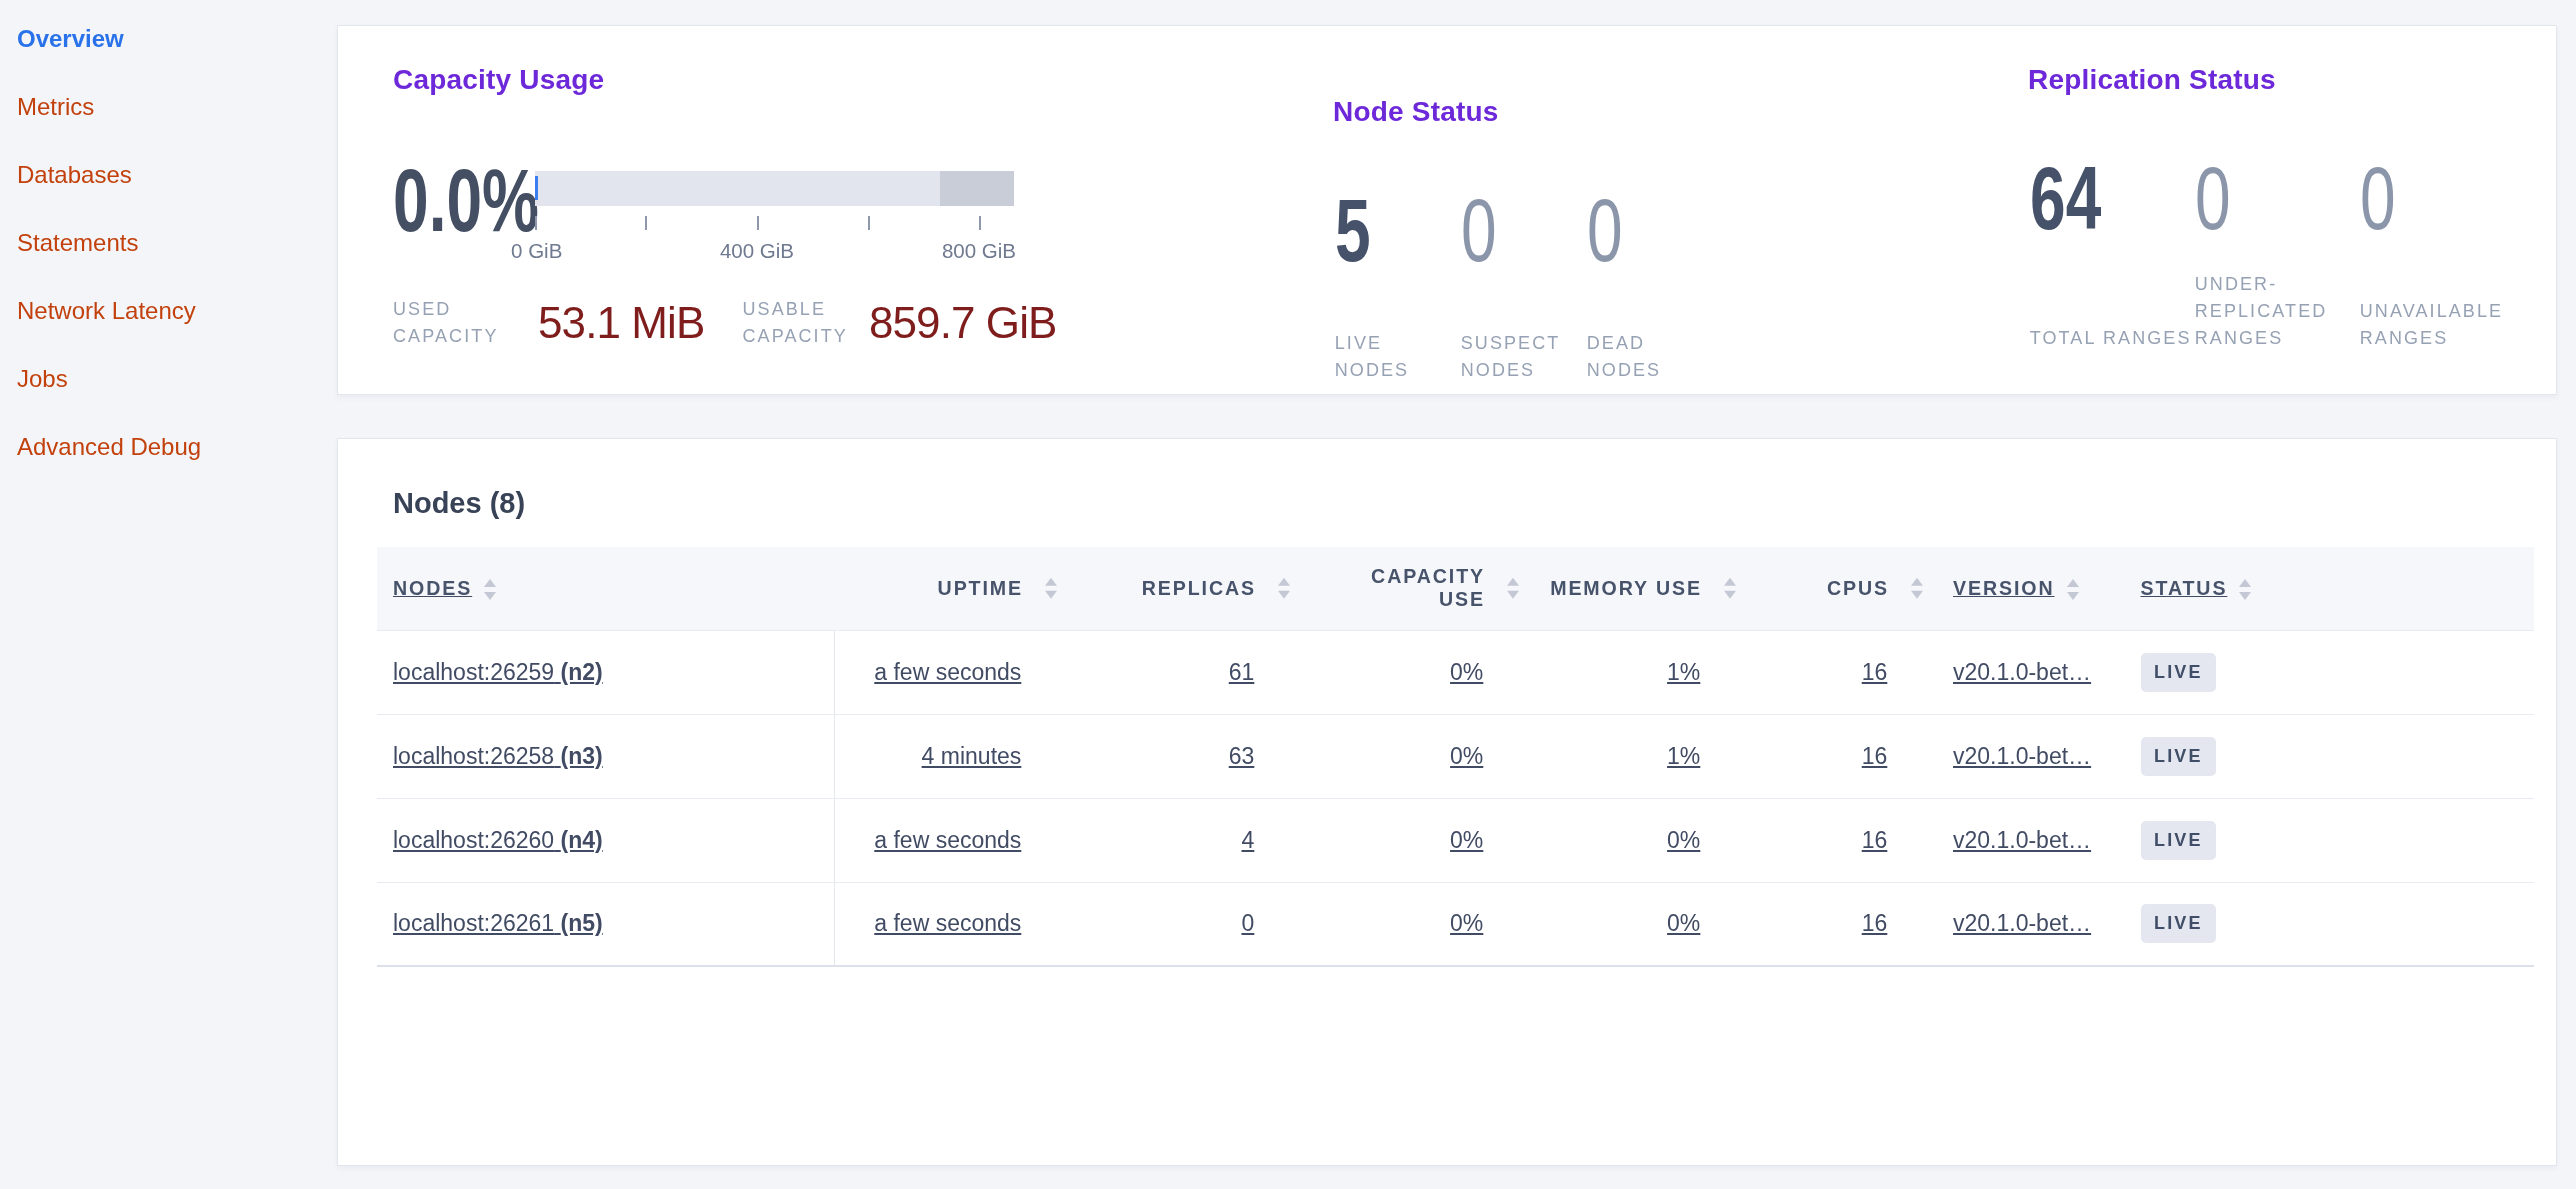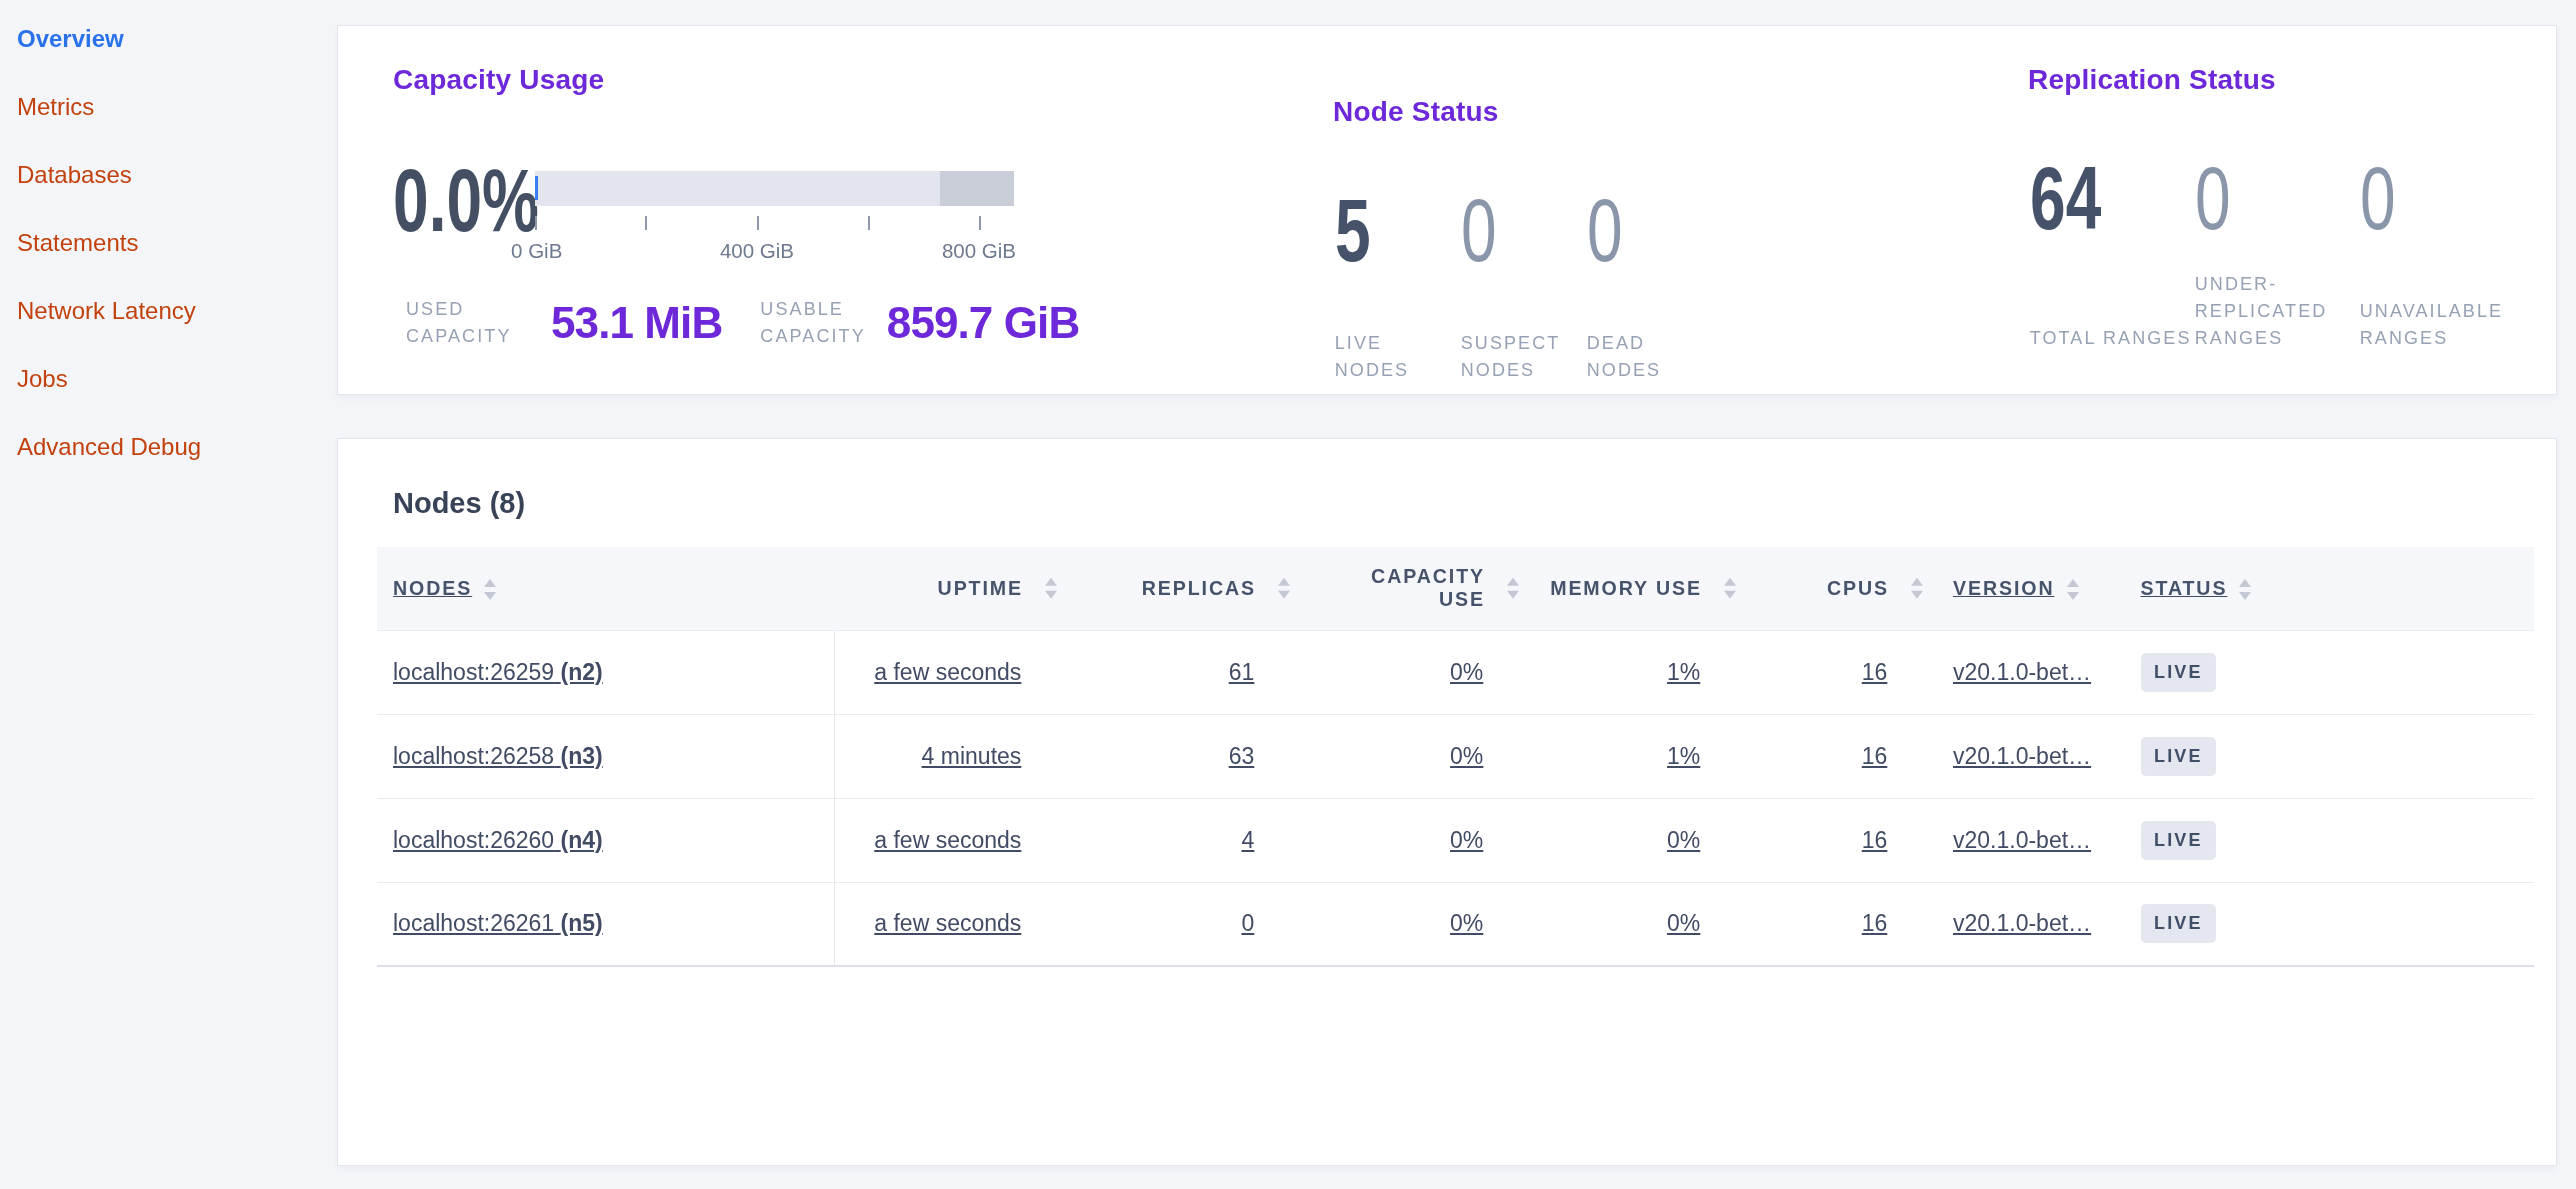--- a/index.html
+++ b/index.html
@@ -46,26 +46,26 @@
   .gauge-used  { position:absolute; left:0; top:5.1px; width:2.6px; height:24px; background:#3b7df0; }
   .gauge-dark  { position:absolute; left:84.6%; right:0; top:0; height:35px; background:#c9cdd8; }
   .tick { position:absolute; top:45px; width:1.7px; height:13.6px; background:#8f97ab; }
   .t0{left:0;} .t1{left:110px;} .t2{left:222px;} .t3{left:333px;} .t4{left:444px;}
   .gauge-lbl {
     position:absolute; top:68px; transform:translateX(-50%);
     font-size:20.5px; color:#6f7a90; white-space:nowrap;
   }
   .gl0{left:1.7px;} .gl1{left:222px;} .gl2{left:444px;}
 
-  .cap-stats { position:absolute; left:13px; top:232px; display:flex; align-items:center; }
+  .cap-stats { position:absolute; left:0; top:232px; display:flex; align-items:center; }
   .mini-label {
     font-size:18px; letter-spacing:2.1px; line-height:1.5; color:#96a1b4; font-weight:500;
   }
   .cap-stats .mini-label { width:106px; }
-  .cap-value { font-size:44px; font-weight:700; color:#6d28d9; white-space:nowrap; letter-spacing:-0.9px; }
+  .cap-value { font-size:44px; font-weight:400; color:#7f1d1d; white-space:nowrap; letter-spacing:-0.9px; }
   .v-used   { margin-left:39px; }
   .l-usable { margin-left:38px; width:111px; }
   .v-usable { margin-left:20.5px; }
 
   
   .stats-row { position:absolute; left:1.7px; top:90px; display:flex; }
   .stat { display:flex; flex-direction:column; height:198px; }
   .node-status .stat { width:126px; }
   .repl-status  .stat { width:165px; }
   .stat-num {

